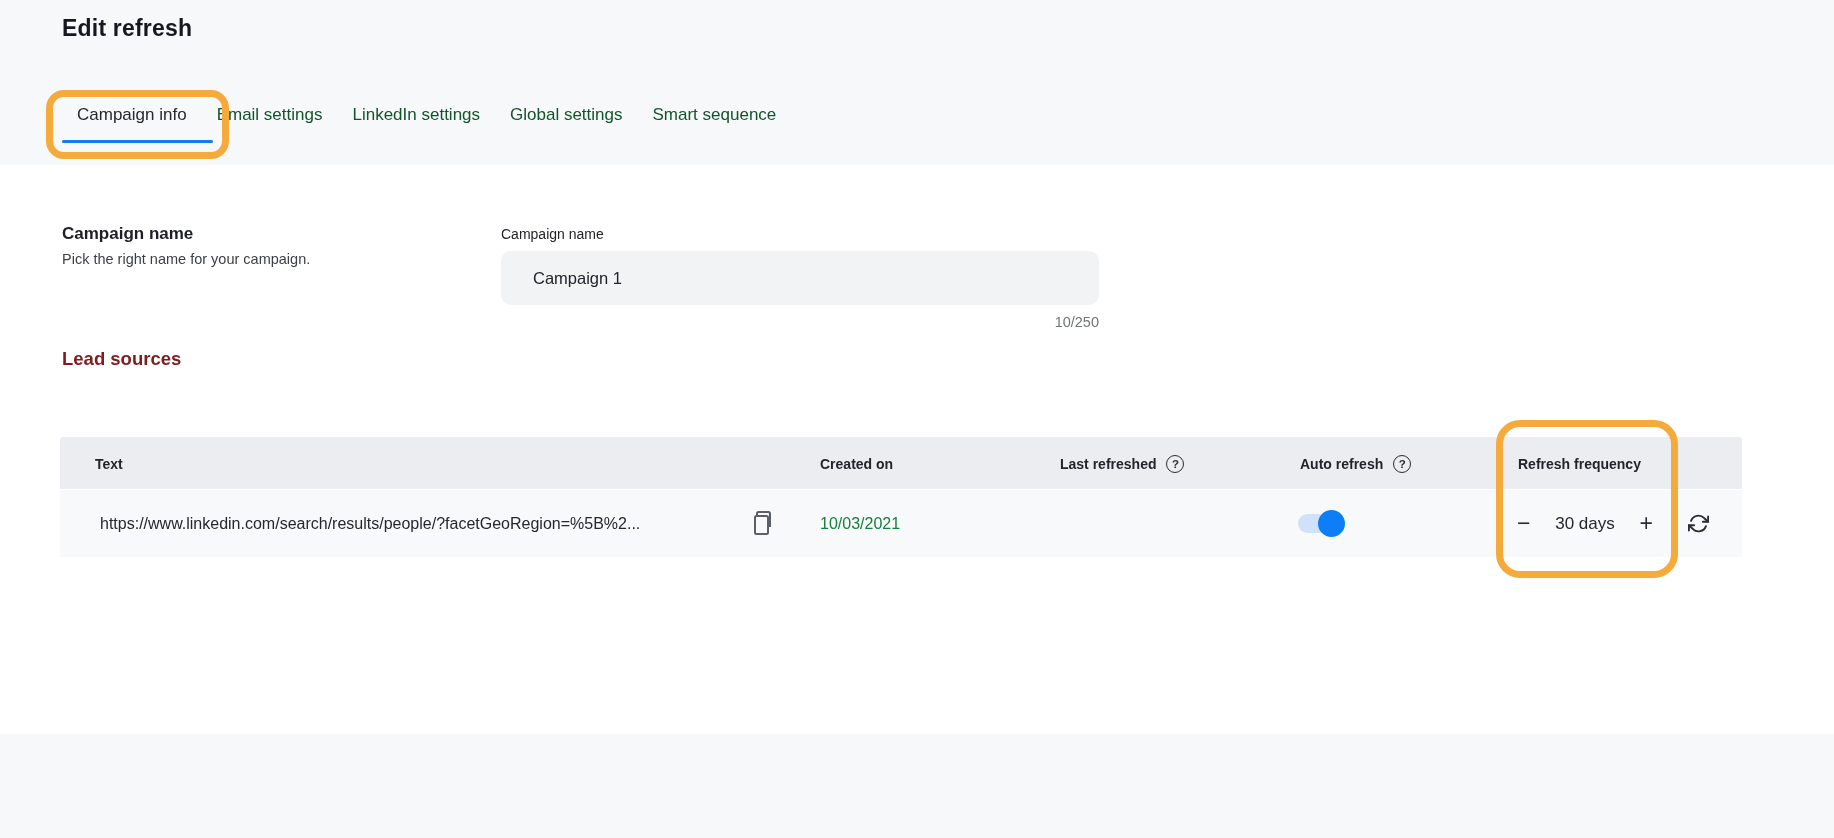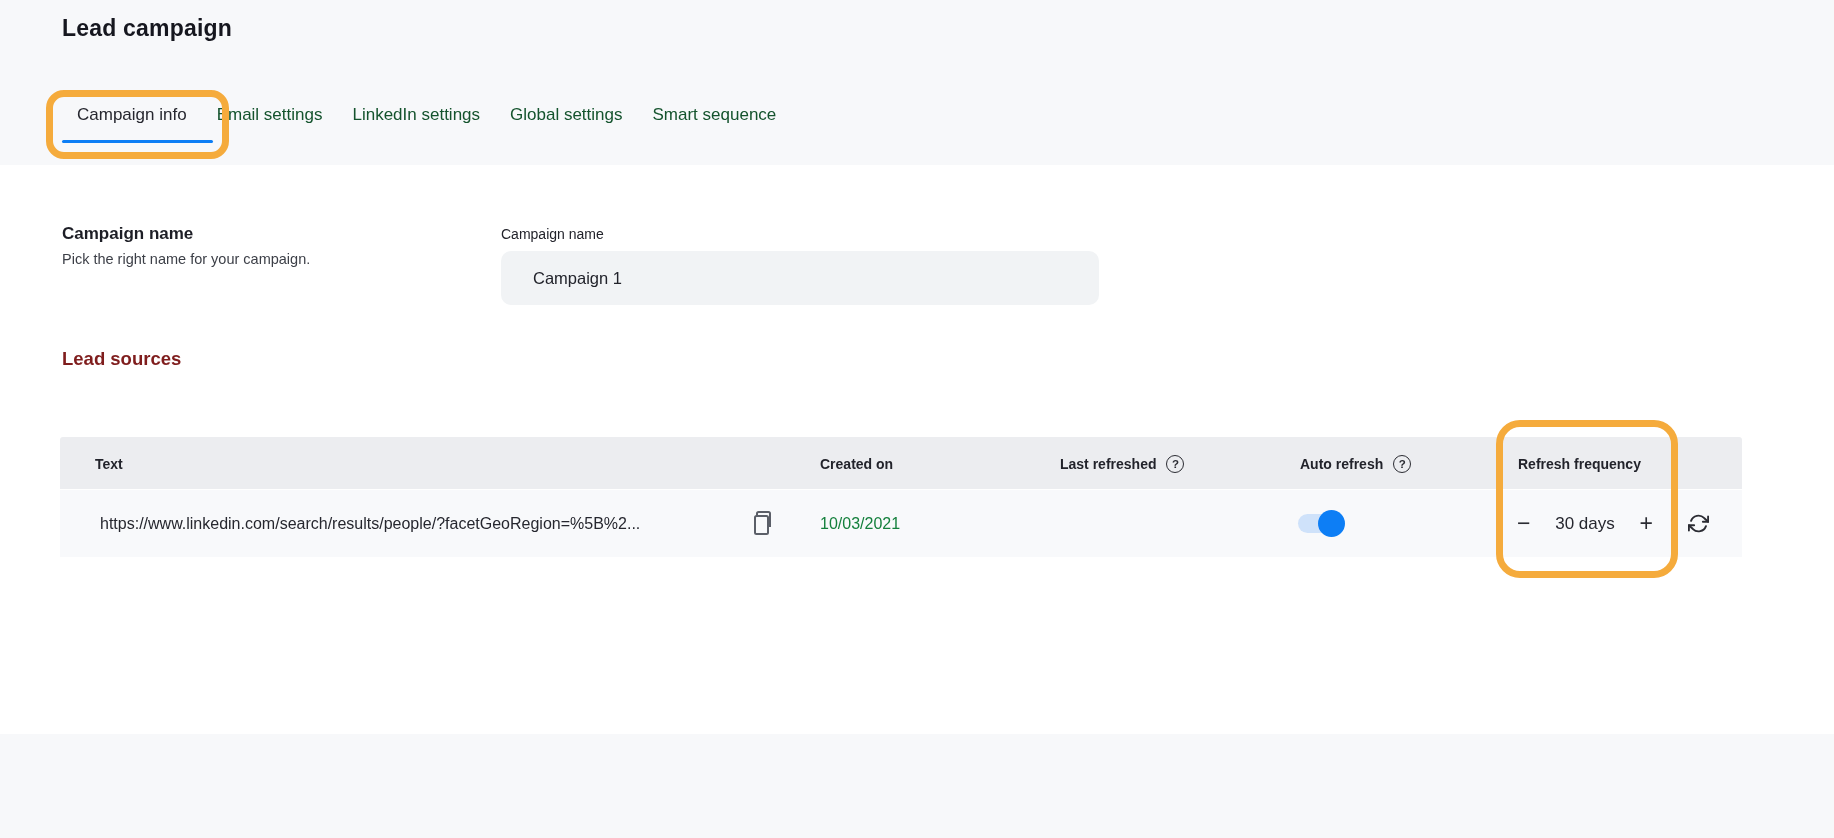--- a/index.html
+++ b/index.html
@@ -58,35 +58,36 @@
   .footer { position: absolute; left: 0; top: 734px; width: 100%; height: 104px; background: #f7f8fa; }
 
   .icon-svg { display: block; }
 </style>
 </head>
 <body>
 
 <div class="screen">
 
   <div class="header-band">
-    <div class="page-title">Lead campaign</div>
+    <div class="page-title">Edit refresh</div>
     <div class="tabs">
       <div class="tab active">Campaign info</div>
       <div class="tab">Email settings</div>
       <div class="tab">LinkedIn settings</div>
       <div class="tab">Global settings</div>
       <div class="tab">Smart sequence</div>
     </div>
     <div class="tab-underline"></div>
   </div>
 
   <div class="section-heading">Campaign name</div>
   <div class="section-desc">Pick the right name for your campaign.</div>
   <label class="input-label">Campaign name</label>
   <input class="text-input" type="text" value="Campaign 1" style="">
+  <div class="char-count">10/250</div>
 
   <div class="lead-heading">Lead sources</div>
 
   <div class="table">
     <div class="thead">
       <div class="th col-text-h">
         <span>Text</span>
       </div>
       <div class="th col-created-h">
         <span>Created on</span>

